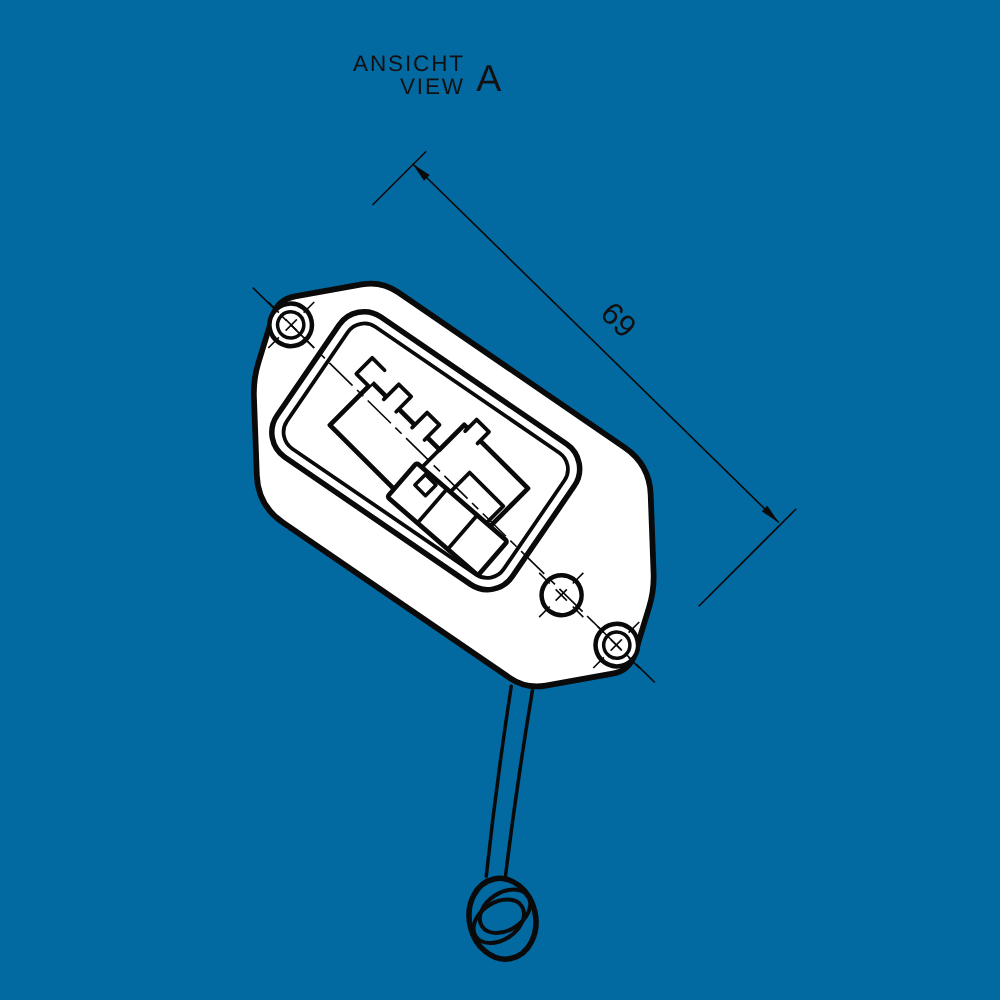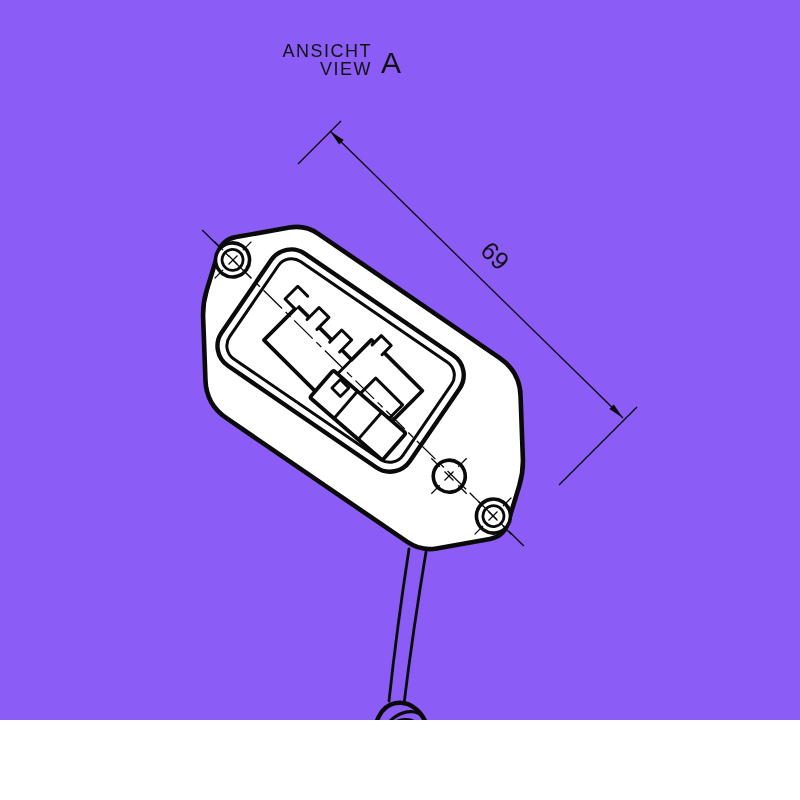--- a/index.html
+++ b/index.html
@@ -1,16 +1,16 @@
 <!DOCTYPE html>
 <html><head>
 <meta charset="utf-8">
 <style>
   html,body{margin:0;padding:0;background:#fff;}
-  .stage{position:relative;width:800px;height:720px;background:#8b5cf6;overflow:hidden;
+  .stage{position:relative;width:800px;height:800px;background:#0369a1;overflow:hidden;
          font-family:"Liberation Sans", sans-serif;}
   svg{display:block}
   .ink{stroke:#0a0a0a;fill:none;stroke-linecap:round;stroke-linejoin:round;}
   .fillw{fill:#ffffff;}
   .lw-outline{stroke-width:4.6;}
   .lw-slot{stroke-width:4.4;}
   .lw-slot2{stroke-width:3.0;}
   .lw-body{stroke-width:3.8;}
   .lw-det{stroke-width:3.0;}
   .lw-det2{stroke-width:2.8;}

